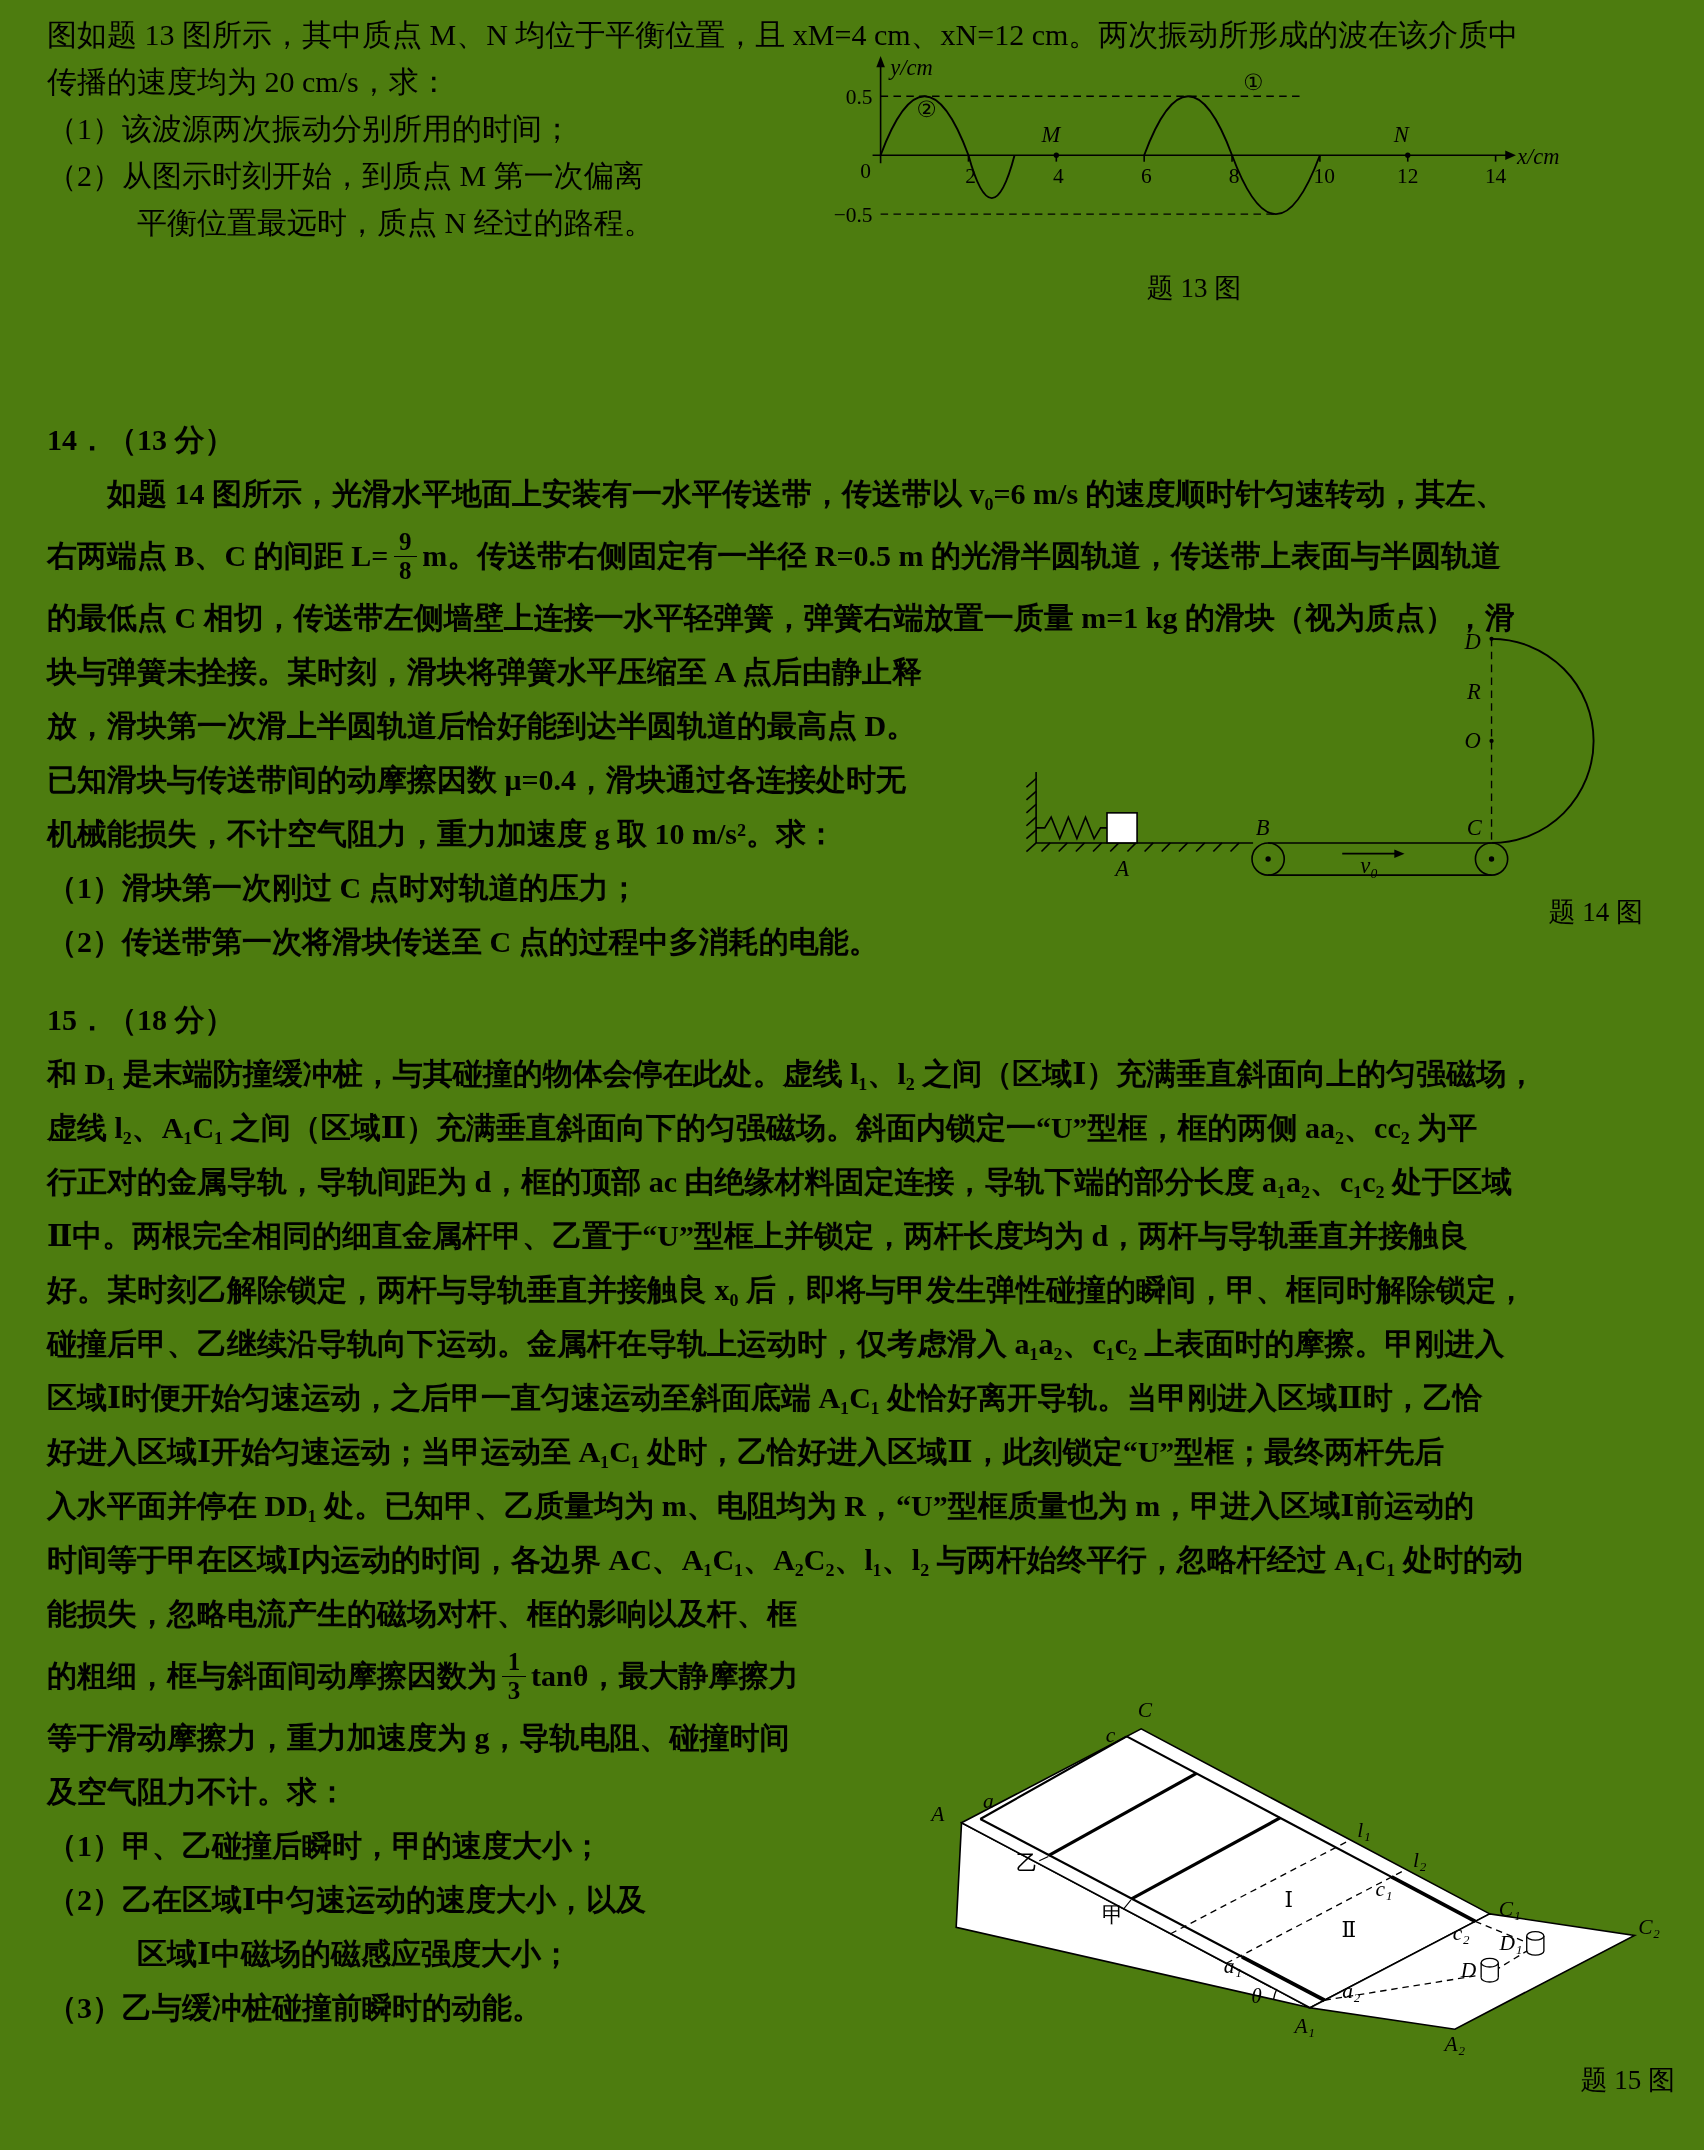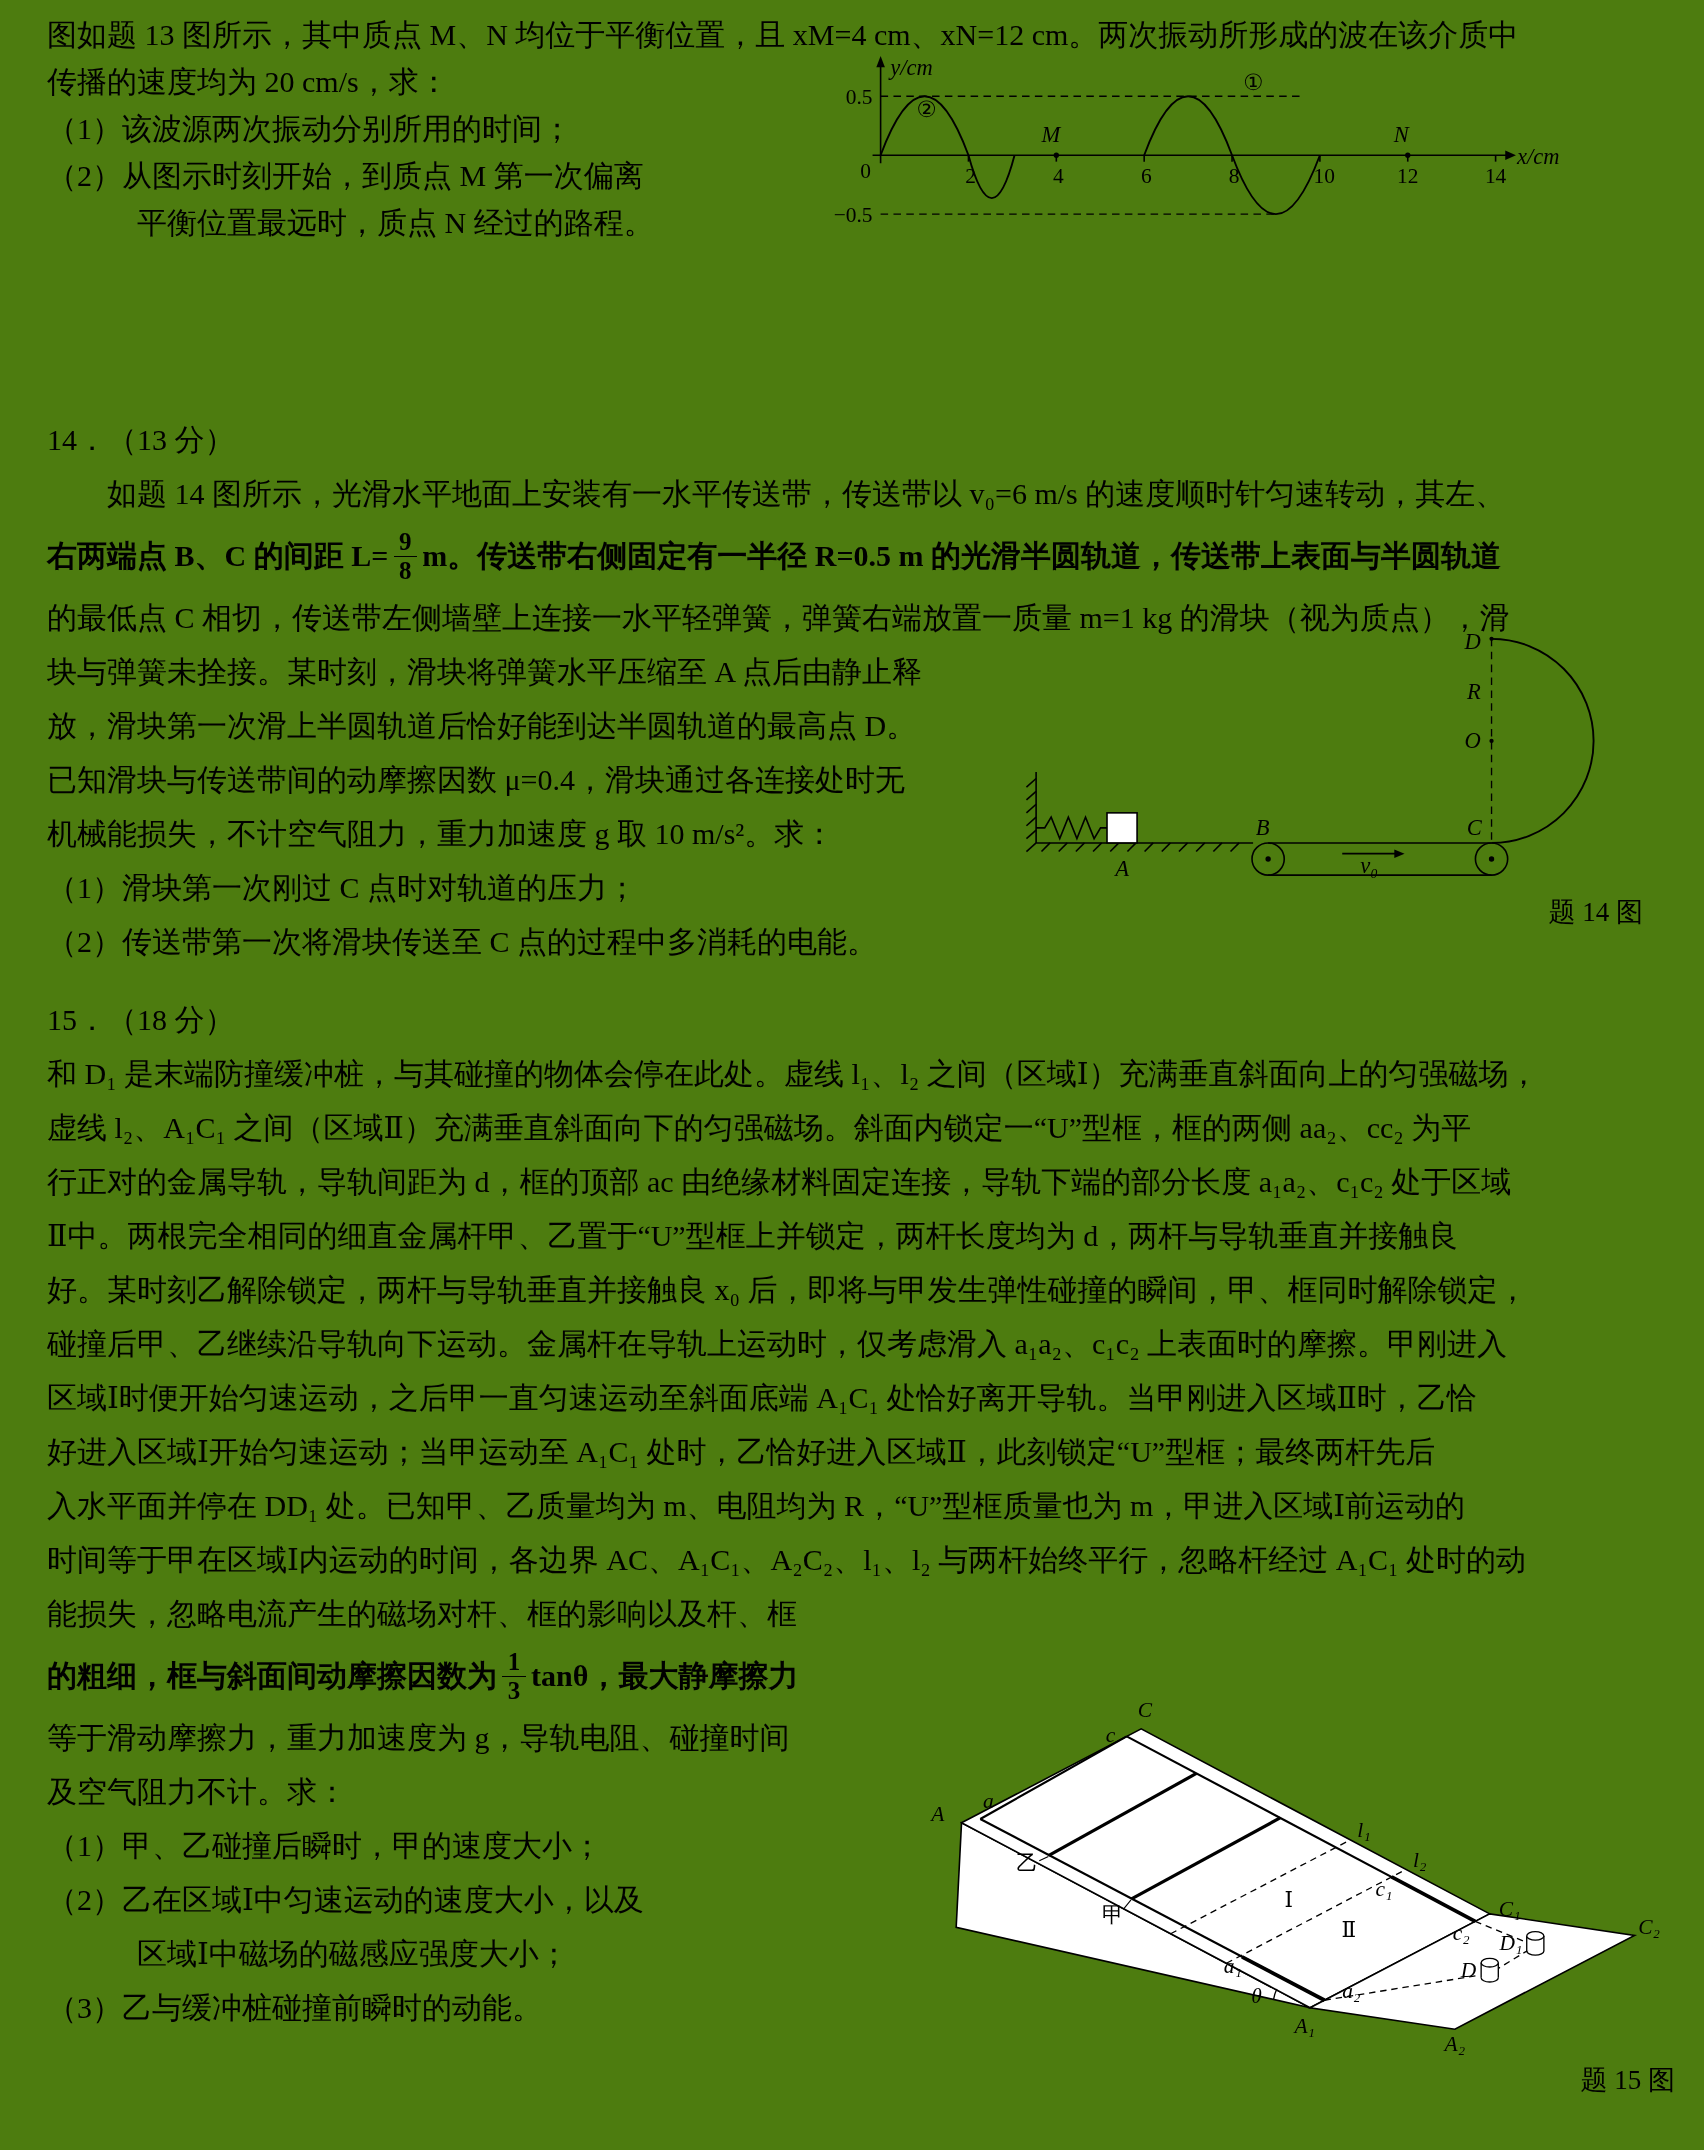--- a/index.html
+++ b/index.html
@@ -7,21 +7,21 @@
     position:relative;
     width:1705px;
     height:2151px;
     background:#4d7c0f;
     color:#000;
     font-family:"Liberation Serif","DejaVu Serif",serif;
     font-size:30px;
     overflow:hidden;
   }
   .tblock{position:absolute;left:47px;}
-  .line{height:54px;line-height:54px;white-space:nowrap;}
+  .line{height:54px;line-height:54px;white-space:nowrap;font-weight:bold;}
   .line88{height:47px;line-height:47px;white-space:nowrap;}
   .fline{height:70px;display:flex;align-items:center;white-space:nowrap;font-weight:bold;}
   .ind-para{margin-left:60px;}
   .ind-item{}
   .ind-cont{margin-left:90px;}
   .frac{display:inline-flex;flex-direction:column;align-items:center;font-size:25px;line-height:1.12;margin:0 5.4px;}
   .frac .num{border-bottom:1.6px solid #000;padding:0 5.4px;}
   .frac .den{padding:0 5.4px;}
   .fig{position:absolute;}
   .fig-caption{font-size:27px;line-height:32px;white-space:nowrap;text-align:right;}
@@ -90,20 +90,21 @@
         <path d="M602,230 Q684,10 766,230 Q848,450 930,230"></path>
       </g>
       <text x="196" y="158" text-anchor="middle">②</text>
       <text x="806" y="108" text-anchor="middle">①</text>
 
       <circle cx="438" cy="230" r="5"></circle>
       <circle cx="1094" cy="230" r="5"></circle>
       <text class="it" x="428" y="206" text-anchor="middle">M</text>
       <text class="it" x="1082" y="206" text-anchor="middle">N</text>
     </svg>
+    <div class="fig-caption cap-center" style="margin-top:7.5px;">题 13 图</div>
   </div>
 
   <div class="tblock" style="top:413px;">
     <div class="line">14．（13 分）</div>
     <div class="line ind-para">如题 14 图所示，光滑水平地面上安装有一水平传送带，传送带以 v₀=6 m/s 的速度顺时针匀速转动，其左、</div>
     <div class="fline">
       <span>右两端点 B、C 的间距 L=</span>
       <span class="frac">
         <span class="num">9</span>
         <span class="den">8</span>

